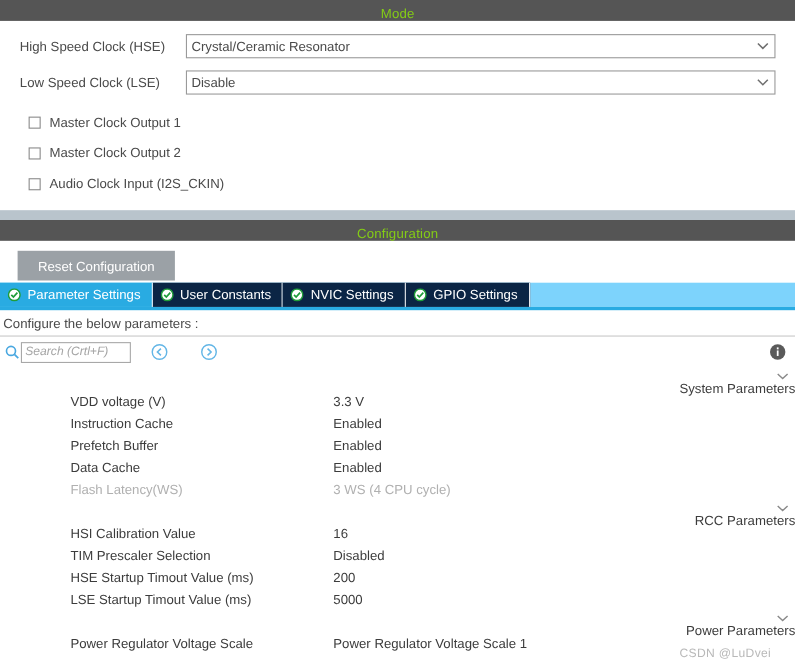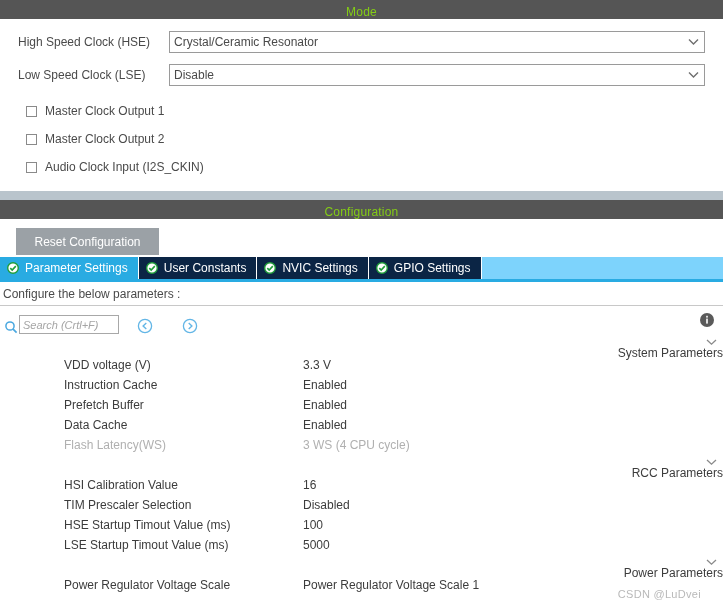--- a/index.html
+++ b/index.html
@@ -171,21 +171,21 @@
   }
   .hairline {
     height: 1px;
     background: #c8c8c8;
     width: 100%;
   }
 
   
   .search-bar {
     display: flex;
-    align-items: flex-end;
+    align-items: center;
     height: 28px;
     padding: 0 6px 0 4px;
     position: relative;
   }
   .search-icon { width: 14px; height: 14px; flex: none; margin-right: 1px; }
   .search-input {
     width: 100px;
     height: 19px;
     border: 1px solid #a8a8a8;
     background: #ffffff;
@@ -428,21 +428,21 @@
     <div class="param-row">
       <span class="param-name">HSI Calibration Value</span>
       <span class="param-value">16</span>
     </div>
     <div class="param-row">
       <span class="param-name">TIM Prescaler Selection</span>
       <span class="param-value">Disabled</span>
     </div>
     <div class="param-row">
       <span class="param-name">HSE Startup Timout Value (ms)</span>
-      <span class="param-value">100</span>
+      <span class="param-value">200</span>
     </div>
     <div class="param-row">
       <span class="param-name">LSE Startup Timout Value (ms)</span>
       <span class="param-value">5000</span>
     </div>
 
     <div class="group-row">
       <span class="group-chevron">
         <svg width="11" height="8" viewBox="0 0 11 8">
             <path d="M1 2 L5.5 6.2 L10 2" fill="none" stroke="#8a8a8a" stroke-width="1.3"></path>

